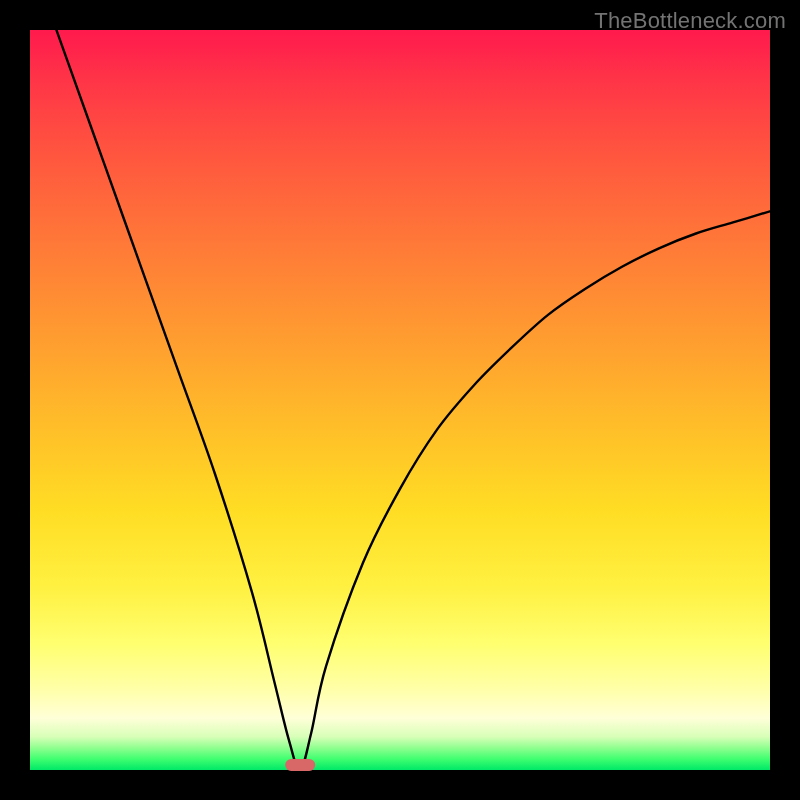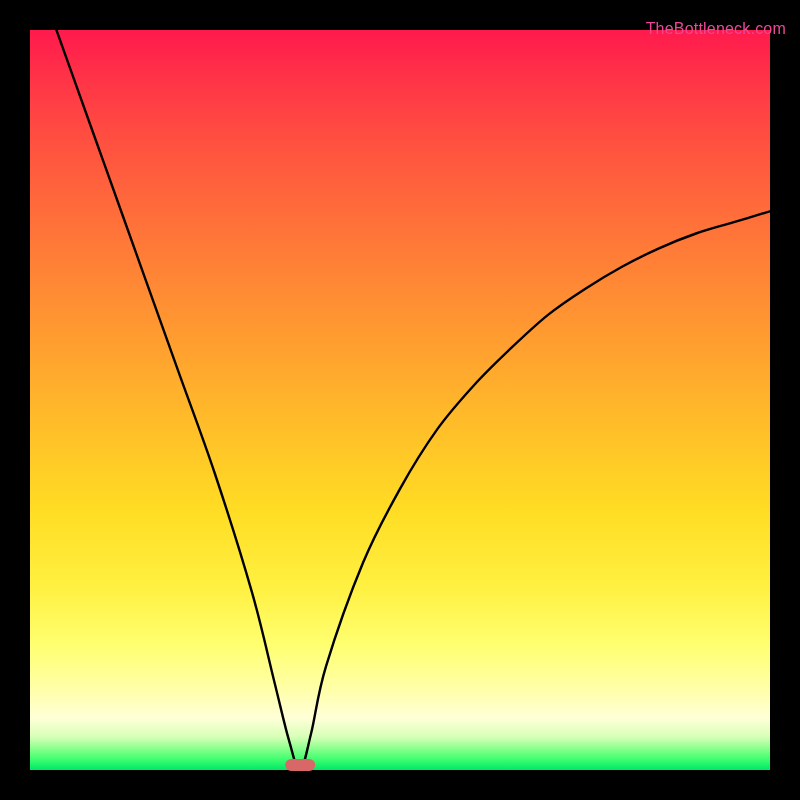--- a/index.html
+++ b/index.html
@@ -47,24 +47,24 @@
     );
   }
   svg.curve {
     position: absolute;
     inset: 0;
     width: 100%;
     height: 100%;
   }
   .watermark {
     position: absolute;
-    top: 20px;
+    top: 8px;
     right: 14px;
-    color: #ec4899;
-    font-size: 16px;
+    color: #737373;
+    font-size: 22px;
     font-weight: 400;
     letter-spacing: 0.2px;
   }
   .marker {
     position: absolute;
     height: 12px;
     border-radius: 6px;
     background: #d86868;
     transform: translate(-50%, 0);
   }

